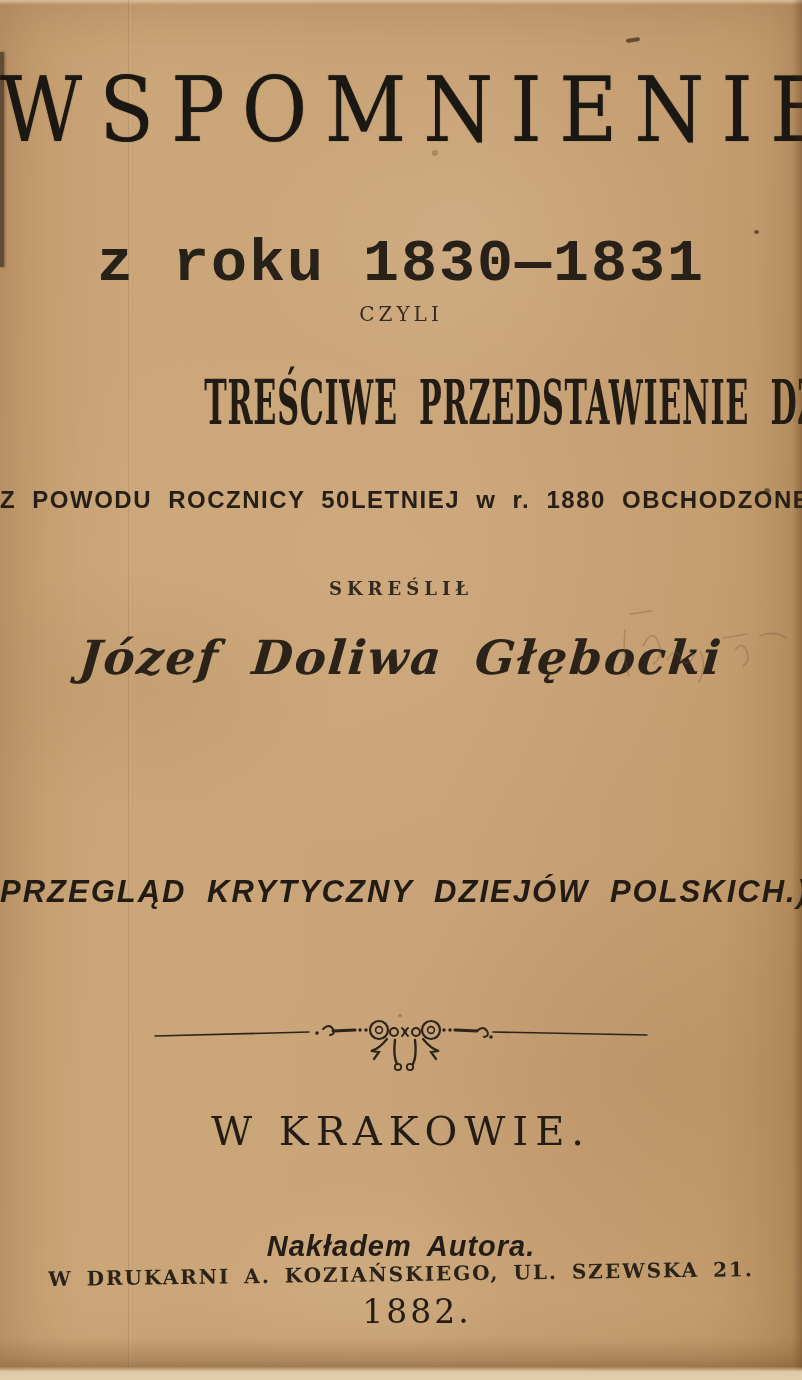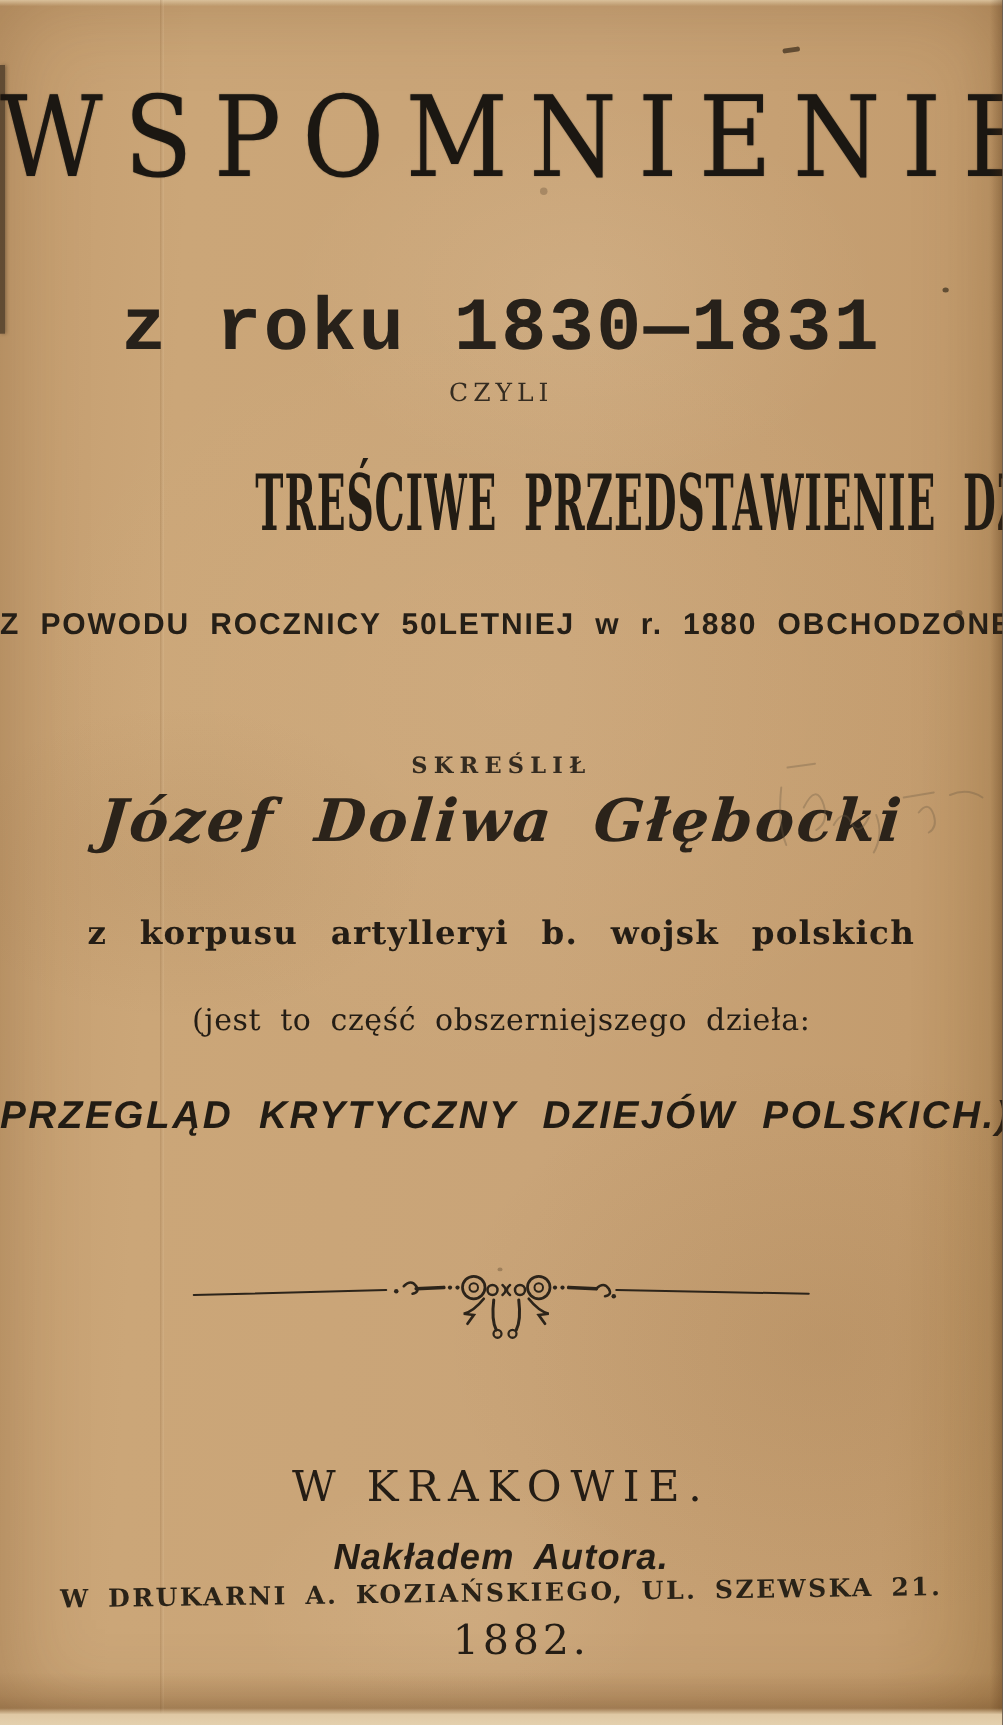--- a/index.html
+++ b/index.html
@@ -51,21 +51,20 @@
   .occasion{
     top:486px;
     font-family:"Liberation Sans","DejaVu Sans",sans-serif;
     font-weight:700;font-size:24px;letter-spacing:1.5px;word-spacing:8px;
     color:#251f17;
   }
   .byline-label{
     top:578px;
     font-size:18px;font-weight:600;letter-spacing:5px;
     color:#342b20;
-    margin-top:24px;
   }
   .author{
     top:630px;
     font-style:italic;font-weight:700;font-size:47px;
     letter-spacing:2px;word-spacing:14px;
     transform:skewX(-5deg);
     color:#2b231a;
   }
   .affiliation{
     top:732px;
@@ -79,22 +78,22 @@
   }
   .series-title{
     top:874px;
     font-family:"Liberation Sans","DejaVu Sans",sans-serif;
     font-style:italic;font-weight:700;font-size:31px;
     letter-spacing:2px;word-spacing:10px;
     color:#221c14;
   }
   .ornament{position:absolute;top:1002px;left:151px;width:500px;height:76px;}
   .city{
-    top:1170px;
-    font-size:34px;letter-spacing:7px;
+    top:1108px;
+    font-size:40px;letter-spacing:7px;
     color:#241d15;
   }
   .publisher{
     top:1211px;
     font-family:"Liberation Sans","DejaVu Sans",sans-serif;
     font-style:italic;font-weight:700;font-size:29px;
     letter-spacing:1px;word-spacing:7px;
     color:#241d15;
     margin-top:19px;
   }
@@ -140,23 +139,21 @@
   <div class="condensed-wrap">
     <span class="condensed">TREŚCIWE PRZEDSTAWIENIE DZIEJÓW TEGOŻ OKRESU</span>
   </div>
 
   <div class="txt occasion">Z POWODU ROCZNICY 50LETNIEJ w r. 1880 OBCHODZONEJ</div>
 
   <div class="txt byline-label">SKREŚLIŁ</div>
 
   <div class="txt author">Józef Doliwa Głębocki</div>
 
-  <div class="txt affiliation">z korpusu artylleryi b. wojsk polskich</div>
-
-  <div class="txt series-intro">(jest to część obszerniejszego dzieła:</div>
+
 
   <div class="txt series-title">PRZEGLĄD KRYTYCZNY DZIEJÓW POLSKICH.)</div>
 
   <svg class="ornament" viewBox="0 0 500 76">
     <g stroke="#2c241a" fill="none" stroke-linecap="round">
 
       <path d="M4 34 L158 30" stroke-width="1.6"></path>
       <path d="M342 30 L496 33" stroke-width="1.6"></path>
 
       <circle cx="166" cy="31" r="1.8" fill="#2c241a" stroke="none"></circle>

